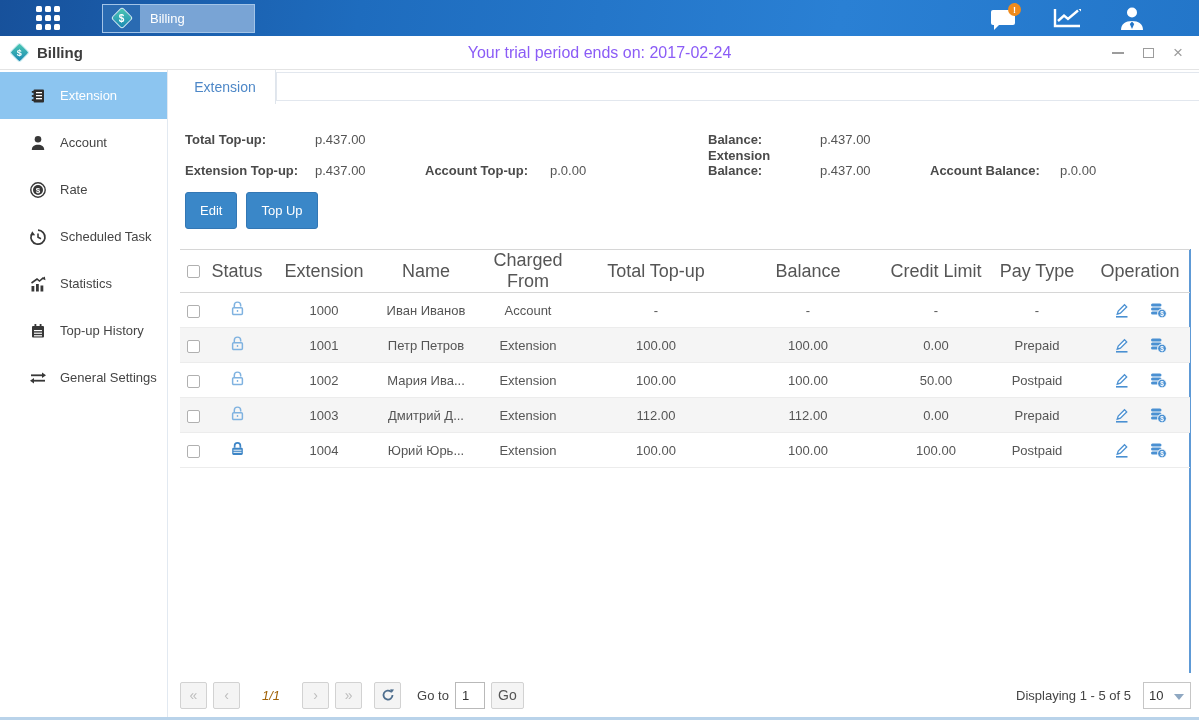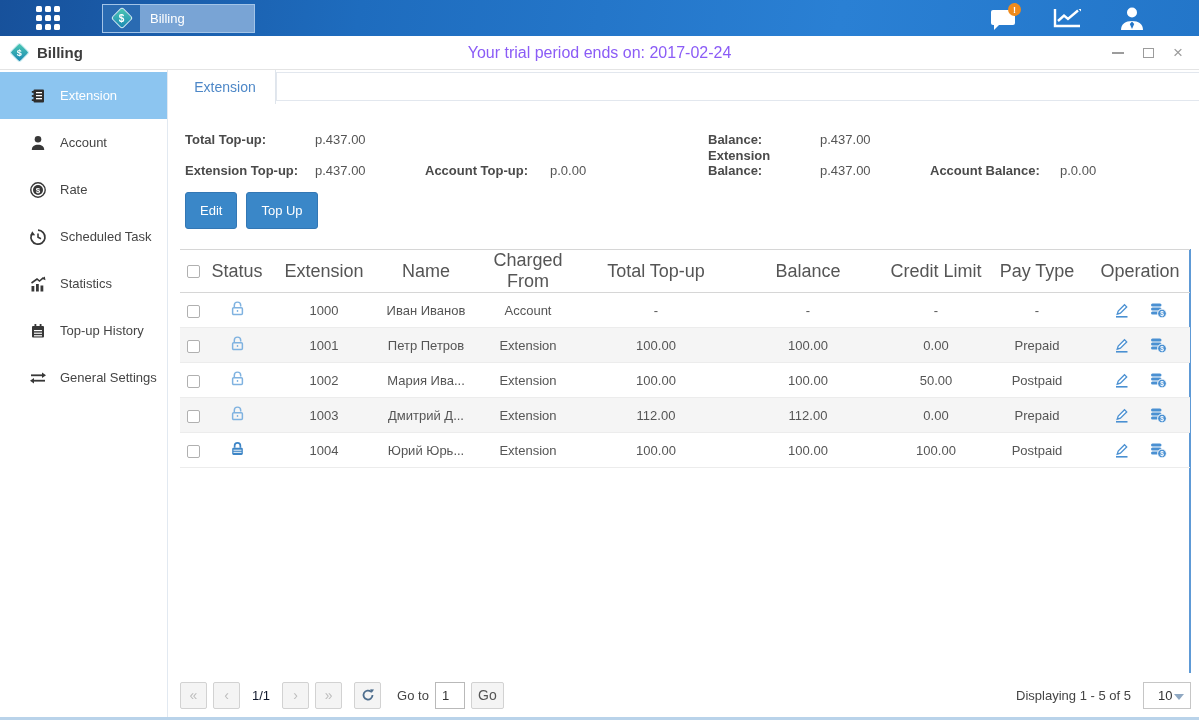--- a/index.html
+++ b/index.html
@@ -68,26 +68,26 @@
   .checkbox { display:inline-block; width:13px; height:13px; border:1px solid #b0b0b0; border-radius:2px; background:#fff; vertical-align:middle; cursor:pointer; }
   .lock { display:inline-flex; cursor:default; }
   .lock .locked-svg { display:none; }
   .lock[data-state="locked"] .locked-svg { display:inline; }
   .op-cell span { display:inline-flex; margin:0 8px; cursor:pointer; vertical-align:middle; }
 
   
   .pagination { flex:0 0 44px; display:flex; align-items:center; gap:6px; margin:0 8px 0 12px; }
   .pg-btn { width:27px; height:27px; border:1px solid #d2d2d2; background:#f4f4f4; border-radius:2px; display:flex; align-items:center; justify-content:center; font-size:14px; color:#555; cursor:pointer; }
   .pg-btn.disabled { color:#bdbdbd; cursor:default; }
-  .pg-text { color:#0f172a; margin:0 6px; }
+  .pg-text { color:#a16207; margin:0 16px;font-style:italic; }
   .goto-label { color:#444; margin-left:10px; }
   .goto-input { width:30px; height:27px; border:1px solid #b9b9b9; padding-left:6px; font-size:13px; color:#333; font-family:inherit; }
   .pg-right { margin-left:auto; display:flex; align-items:center; gap:12px; }
   .displaying { color:#444; }
-  .page-size { width:48px; height:27px; border:1px solid #c6c6c6; display:flex; align-items:center; padding-left:14px; position:relative; cursor:pointer; color:#333; background:#fff; }
+  .page-size { width:48px; height:27px; border:1px solid #c6c6c6; display:flex; align-items:center; padding-left:5px; position:relative; cursor:pointer; color:#333; background:#fff; }
   .page-size .arrow { position:absolute; right:6px; top:11px; width:0; height:0; border-left:5px solid transparent; border-right:5px solid transparent; border-top:6px solid #8fa8c2; }
 </style>
 </head>
 <body>
 
 <div class="app">
 
   <div class="topbar">
     <div class="grid-icon">
       <i></i>

